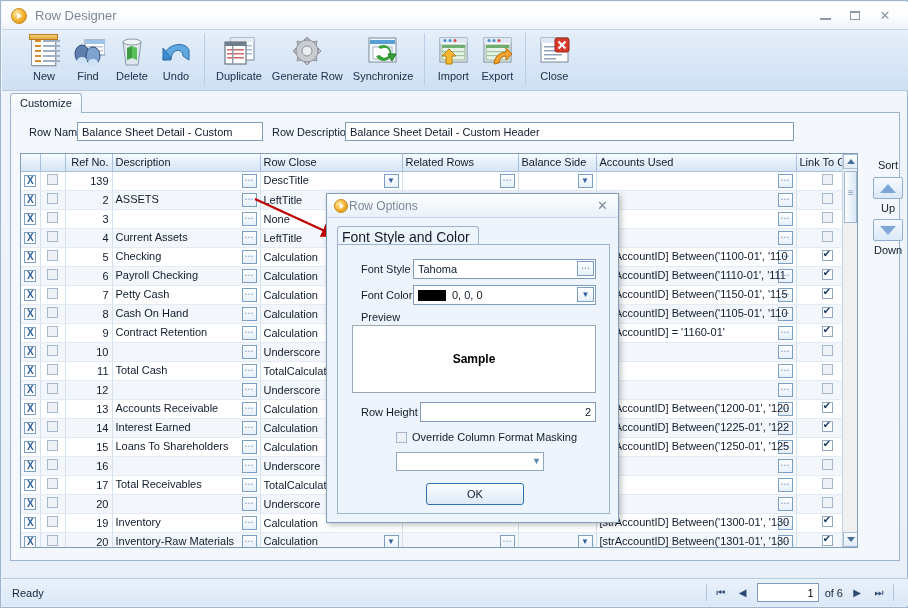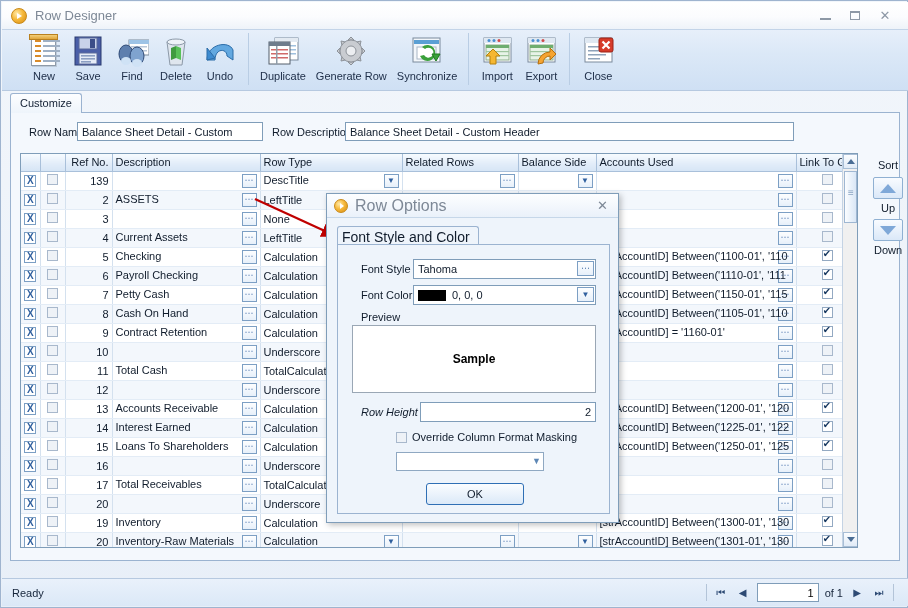--- a/index.html
+++ b/index.html
@@ -153,21 +153,21 @@
     position:absolute; left:325px; top:192px; width:293px; height:330px;
     background:#eef4fb; border:1px solid #7f9db9; box-shadow:2px 2px 6px rgba(0,0,0,.25);
   }
   .dlg-title { height:24px; background:linear-gradient(180deg,#fdfeff,#eaf1fa);
                display:flex; align-items:center; border-bottom:1px solid #c6d7e9; }
   .dlg-ico { width:14px;height:14px;margin-left:7px;border-radius:50%;
              background:radial-gradient(circle at 35% 33%, #ffe9a8 0%, #f6b93b 45%, #d78b12 100%);
              border:1px solid #c98a18; display:flex;align-items:center;justify-content:center;}
   .dlg-ico::after{content:"";width:0;height:0;border-left:4px solid #fff;
              border-top:3px solid transparent;border-bottom:3px solid transparent;margin-left:1px;}
-  .dlg-t { margin-left:7px; font-size:16px; color:#7d8896; }
+  .dlg-t { margin-left:1px; font-size:12px; color:#7d8896; }
   .dlg-x { margin-left:auto; margin-right:10px; color:#7d8896; font-size:13px; }
   .grp { position:absolute; left:10px; top:32px; width:273px; height:288px; }
   .grp-tab { position:absolute; left:0; top:0; height:19px; padding:2px 8px 0 4px;
              background:#eef4fb; border:1px solid #9bb3d0; border-bottom:none;
              border-radius:3px 3px 0 0; font-size:14px; color:#101c2c; }
   .grp-box { position:absolute; left:0; top:18px; width:273px; height:270px;
              border:1px solid #9bb3d0; border-top:1px solid #9bb3d0; background:#eef4fb; }
   .fld { position:absolute; background:#fff; border:1px solid #7f9db9; font-size:11px;
          color:#101c2c; padding:2px 4px; }
   .fbtn { position:absolute; width:17px; height:15px; border:1px solid #7c9fc4;
@@ -217,34 +217,20 @@
           <div class="ln" style="top:19px;background:#d98b2a;width:6px;"></div>
           <div class="ln" style="top:19px;left:11px;"></div>
           <div class="ln" style="top:24px;background:#d98b2a;width:6px;"></div>
           <div class="ln" style="top:24px;left:11px;"></div>
         </div>
         <div style="position:absolute;left:2px;top:0px;width:29px;height:6px;background:linear-gradient(180deg,#f3cf7a,#e0a63c);border:1px solid #b9801e;"></div>
       </div>
       <div class="tb-lbl">New</div>
     </div>
 
-    <div class="tb-item">
-      <div class="tb-ico">
-        <svg width="34" height="34" viewBox="0 0 34 34">
-          <rect x="4" y="3" width="26" height="28" fill="#4a5fa8" stroke="#2b3a6e"></rect>
-          <rect x="8" y="4" width="18" height="11" fill="#c9d3ea" stroke="#5b6a9a"></rect>
-          <rect x="19" y="5" width="5" height="9" fill="#3b4d88"></rect>
-          <rect x="8" y="19" width="18" height="11" fill="#e6ecf7" stroke="#5b6a9a"></rect>
-          <rect x="10" y="21" width="14" height="1.6" fill="#8b9ec2"></rect>
-          <rect x="10" y="24" width="14" height="1.6" fill="#8b9ec2"></rect>
-          <rect x="10" y="27" width="10" height="1.6" fill="#8b9ec2"></rect>
-        </svg>
-      </div>
-      <div class="tb-lbl">Save</div>
-    </div>
 
     <div class="tb-item">
       <div class="tb-ico">
         <svg width="34" height="34" viewBox="0 0 34 34">
           <rect x="14" y="6" width="20" height="15" fill="#fff" stroke="#7b8a9c"></rect>
           <rect x="14" y="6" width="20" height="4" fill="#9dc3e6"></rect>
           <rect x="16" y="12" width="16" height="1.5" fill="#b7c6d8"></rect>
           <rect x="16" y="16" width="16" height="1.5" fill="#b7c6d8"></rect>
           <ellipse cx="11" cy="20" rx="7" ry="9" fill="#5e7fae" stroke="#2f4a76"></ellipse>
           <ellipse cx="22" cy="22" rx="7" ry="9" fill="#7fa3cf" stroke="#2f4a76"></ellipse>
@@ -414,21 +400,21 @@
           <col style="width:78px">
             <col style="width:200px">
             <col style="width:62px">
         </colgroup>
         <thead>
           <tr>
             <th></th>
             <th></th>
             <th style="text-align:right">Ref No.</th>
             <th>Description</th>
-            <th>Row Type</th>
+            <th>Row Close</th>
             <th>Related Rows</th>
             <th>Balance Side</th>
             <th>Accounts Used</th>
             <th style="border-right:none">Link To GL</th>
           </tr>
         </thead>
         <tbody id="grid-body">
             <tr class="norm">
               <td style="text-align:center"><span class="xbtn">X</span></td>
               <td style="text-align:center"><span class="cbx dim"></span></td>
@@ -746,21 +732,21 @@
           <span class="swatch" id="color-swatch" style="background: rgb(0, 0, 0);"></span>
           <span style="margin-left:6px;">0, 0, 0</span>
         </div>
         <div class="fbtn" style="left:239px; top:42px; font-size:8px;line-height:13px;">▼</div>
 
         <div class="lbl" style="left:14px; top:66px;">Preview</div>
         <div class="preview" style="left:14px; top:80px; width:244px; height:68px;">
           <div class="sample" style="top:26px;">Sample</div>
         </div>
 
-        <div class="lbl" style="left:14px; top:161px;font-style:italic;">Row Height</div>
+        <div class="lbl" style="left:14px; top:161px;">Row Height</div>
         <input class="fld" style="left: 82px; top: 157px; width: 176px; height: 20px; text-align: right;" value="2">
 
         <div style="position:absolute;left:58px; top:186px; display:flex; align-items:center;">
           <span class="cbx dim"></span>
           <span style="margin-left:5px;font-size:11px;color:#101c2c;">Override Column Format Masking</span>
         </div>
 
         <div class="combo" style="left:58px; top:207px; width:148px; height:19px;">
           <span style="position:absolute;left:4px;top:3px;font-size:11px;"></span>
           <span class="arw">▼</span>
@@ -772,20 +758,20 @@
     </div>
   </div>
 
   <div class="statusbar">
     <div class="status-txt">Ready</div>
     <div class="nav">
       <div class="vsep"></div>
       <div class="navb">⏮</div>
       <div class="navb">◀</div>
       <input class="pagebox" value="1" style="">
-      <div class="of">of 1</div>
+      <div class="of">of 6</div>
       <div class="navb">▶</div>
       <div class="navb">⏭</div>
       <div class="vsep"></div>
     </div>
   </div>
 
 </div>
 
 </body></html>

